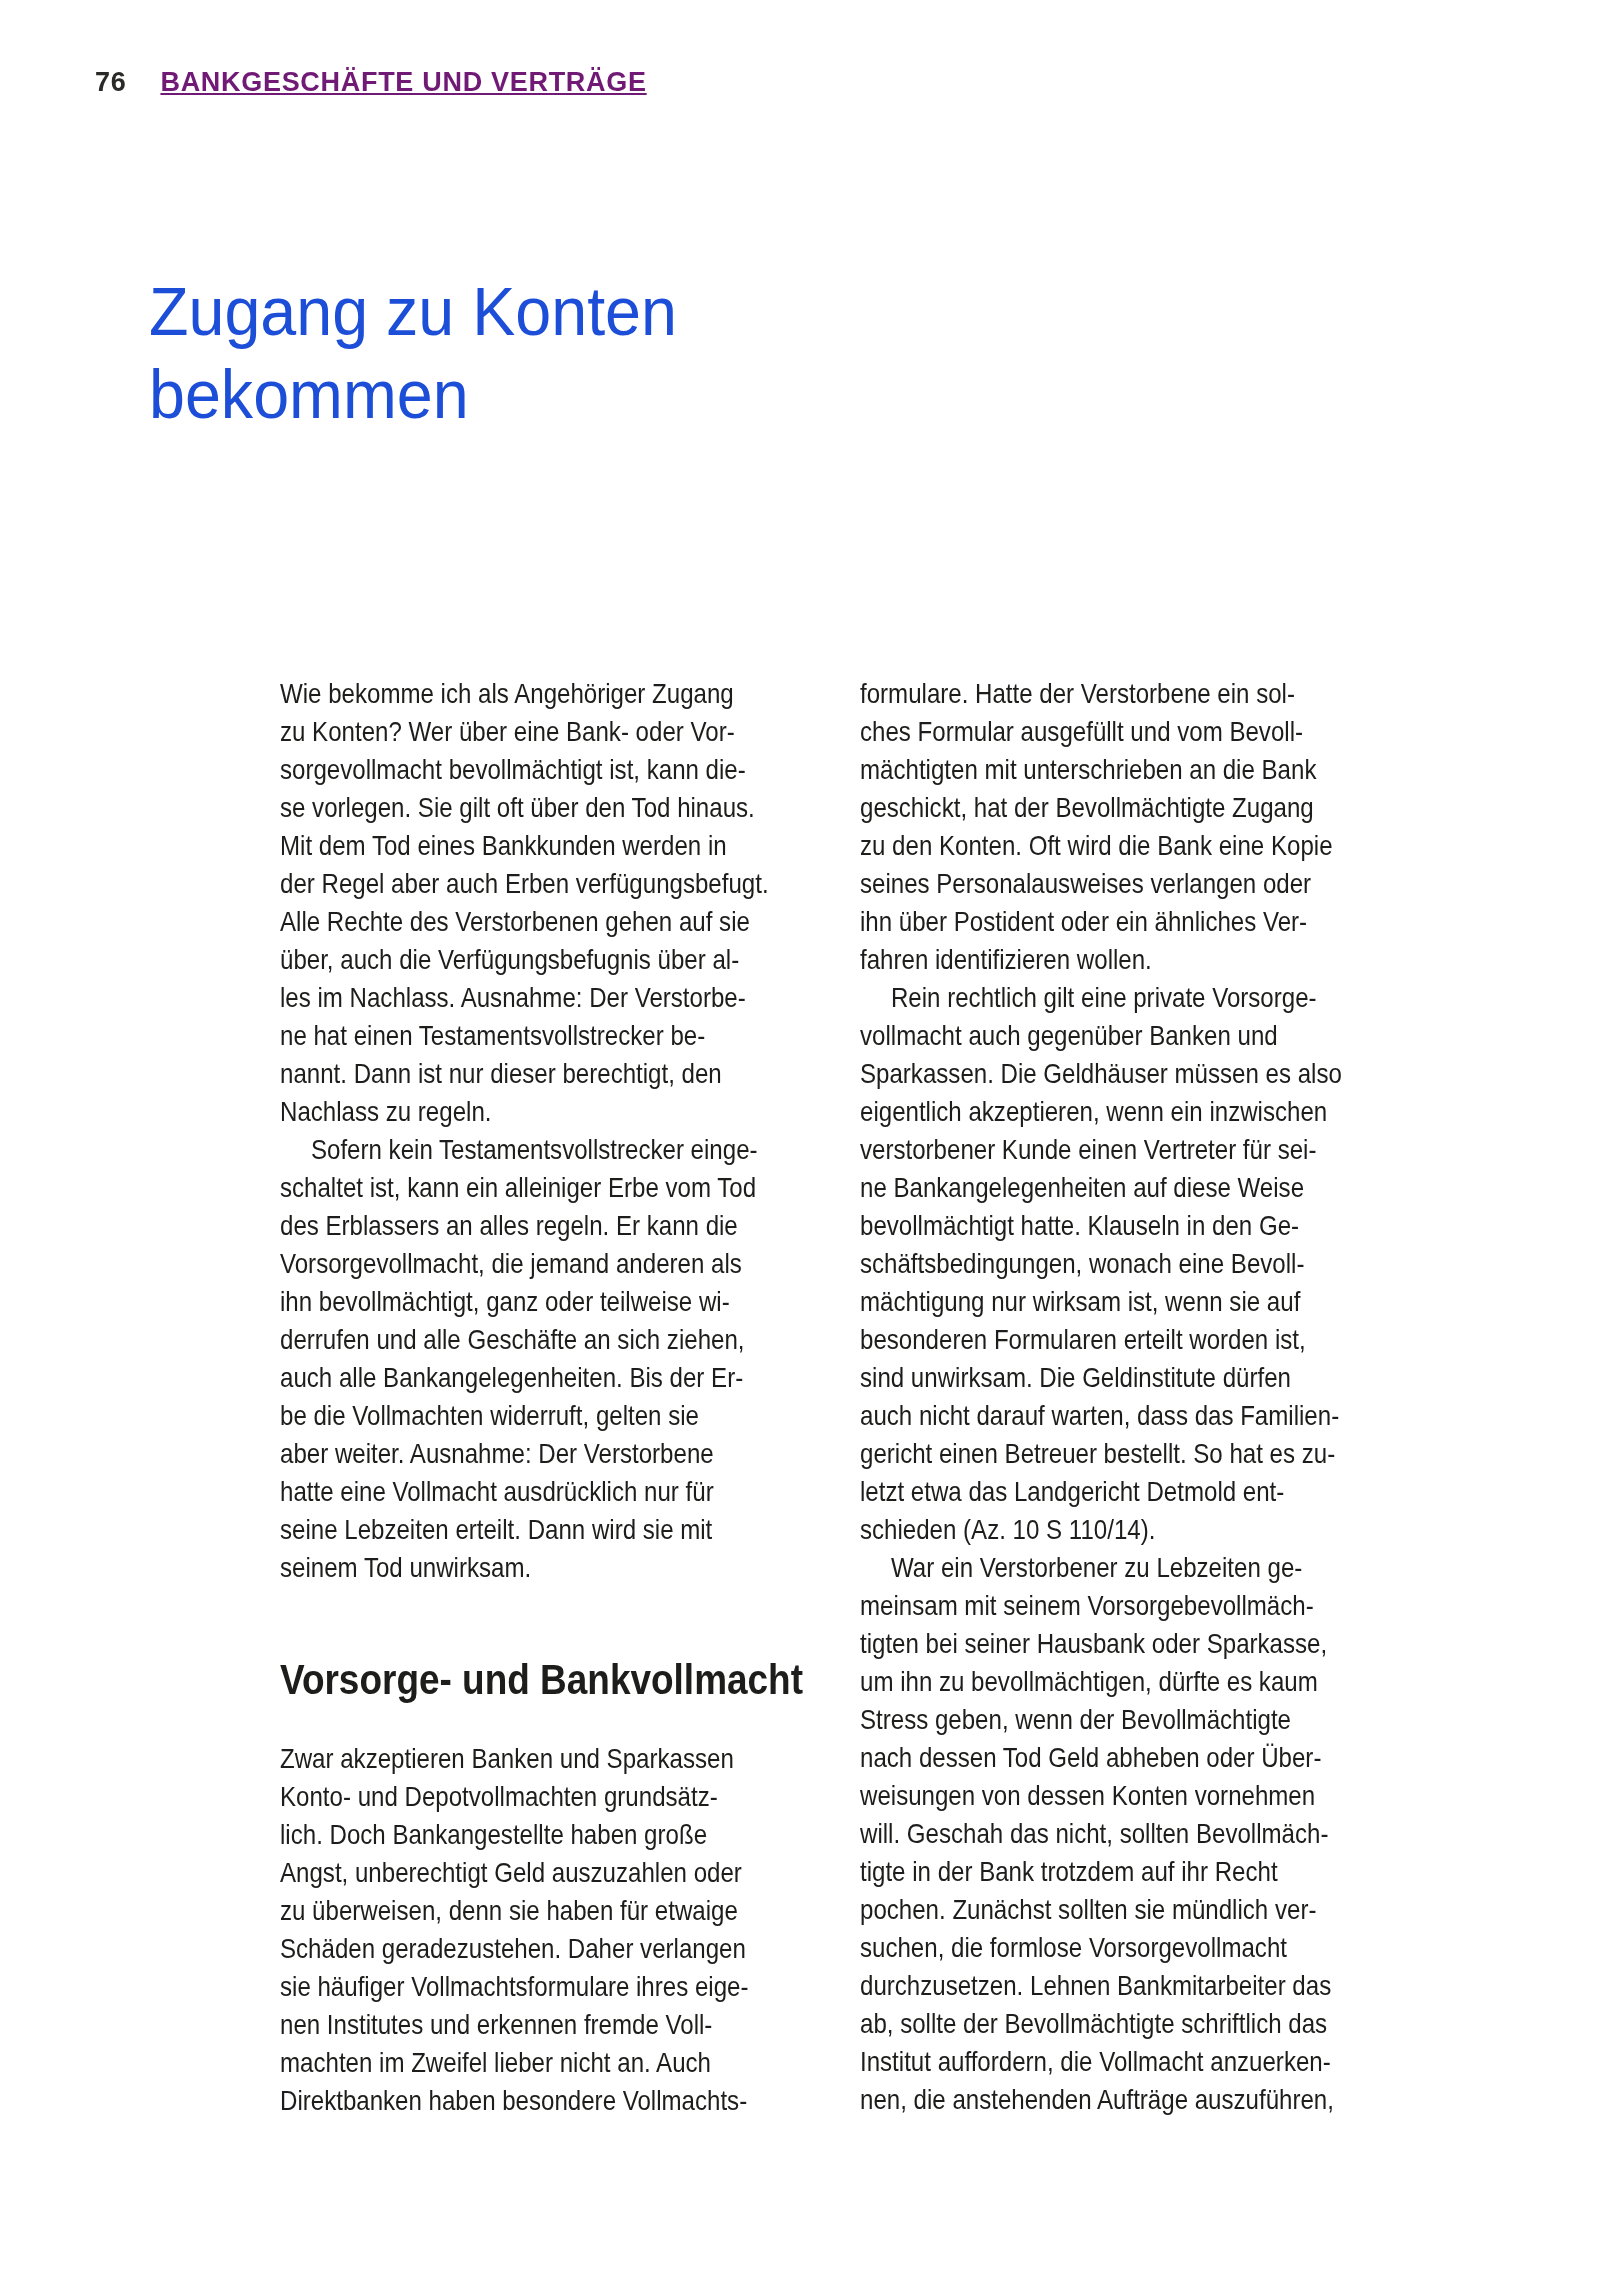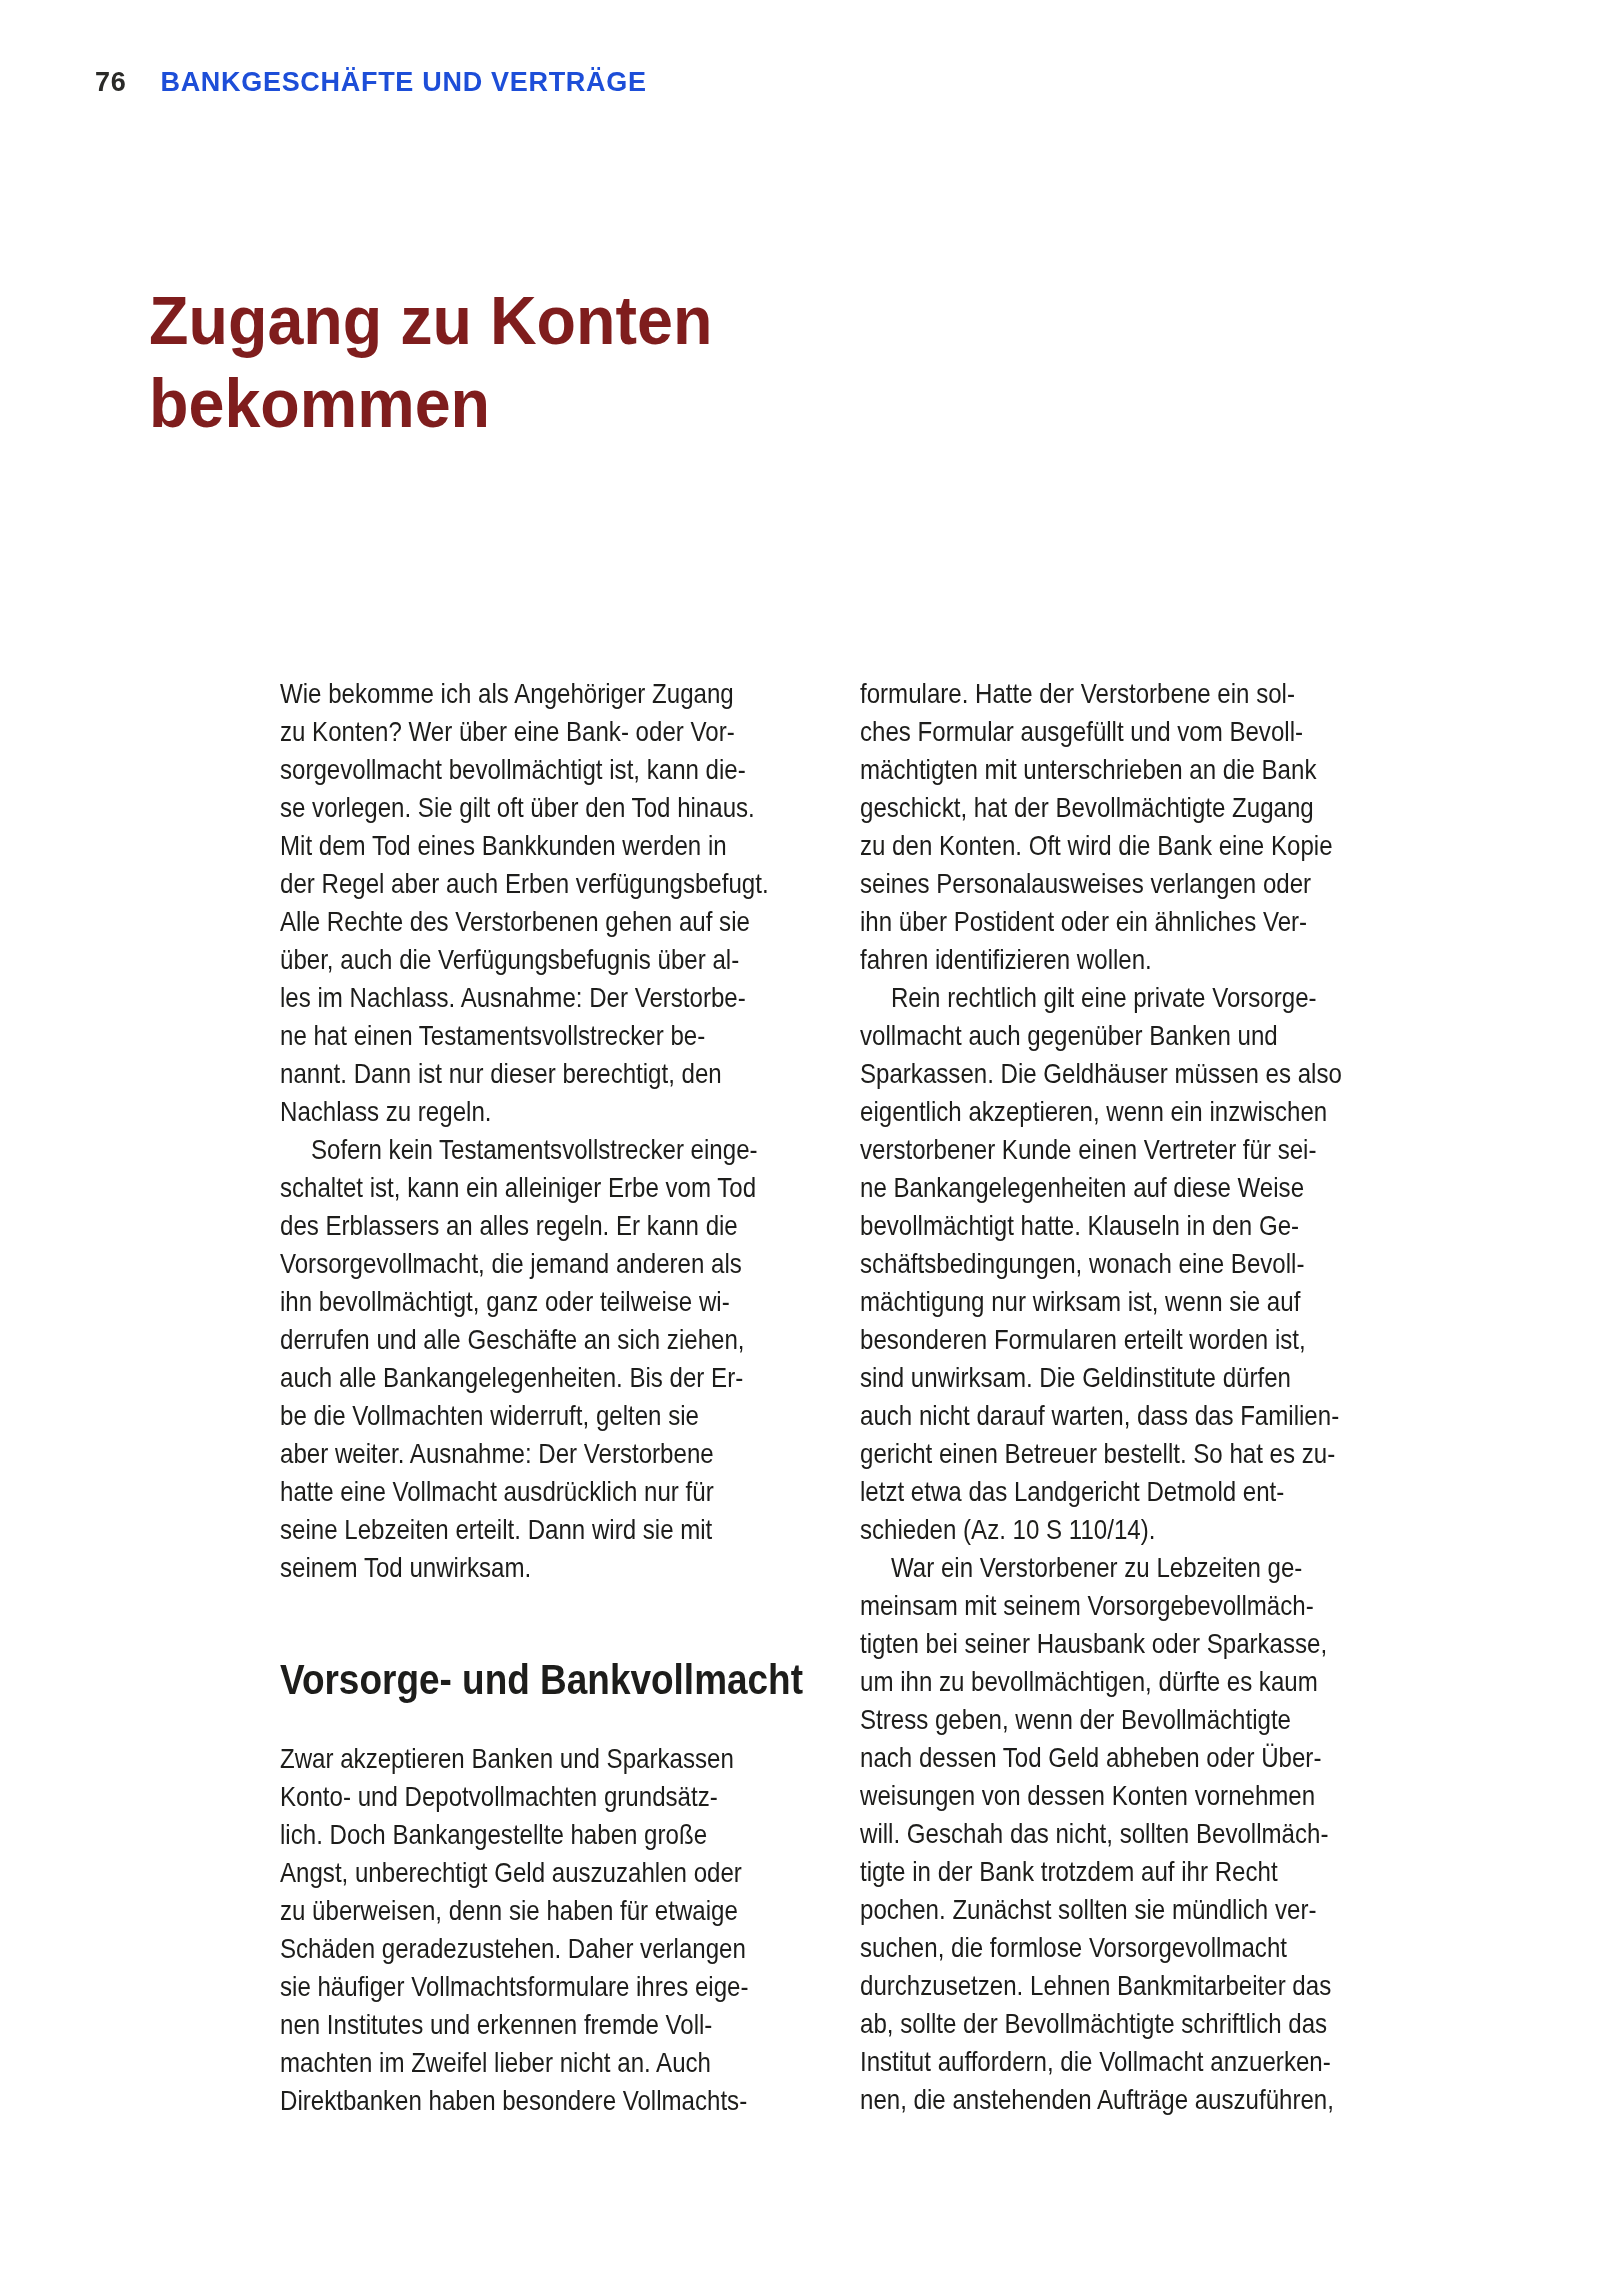--- a/index.html
+++ b/index.html
@@ -13,28 +13,27 @@
     padding-left:40px;
   }
   
   .running-head {
     position:absolute; left:95px; top:67px;
     display:flex; align-items:baseline; gap:34px;
     font-size:27px; font-weight:bold; letter-spacing:0.7px;
     white-space:nowrap;
   }
   .running-head .folio { color:#2a2a28; }
-  .running-head .section { color:#1d4ed8; }
+  .running-head .section { color:#701a75;text-decoration:underline; }
 
   
   .article-title {
     position:absolute; left:149px; top:270px;
-    font-size:68px; font-weight:bold; line-height:83px;
-    color:#7f1d1d;
-    margin-top:9px;
+    font-size:68px; font-weight:normal; line-height:83px;
+    color:#1d4ed8;
   }
   .article-title .line { white-space:nowrap; transform:scaleX(0.95); transform-origin:0 50%; }
 
   
   .article-deck {
     position:absolute; left:160px; top:491px;
     font-size:44px; font-weight:bold; line-height:48px;
     color:#8d2a6e;
   }
   .article-deck .line { white-space:nowrap; transform:scaleX(0.88); transform-origin:0 50%; }

